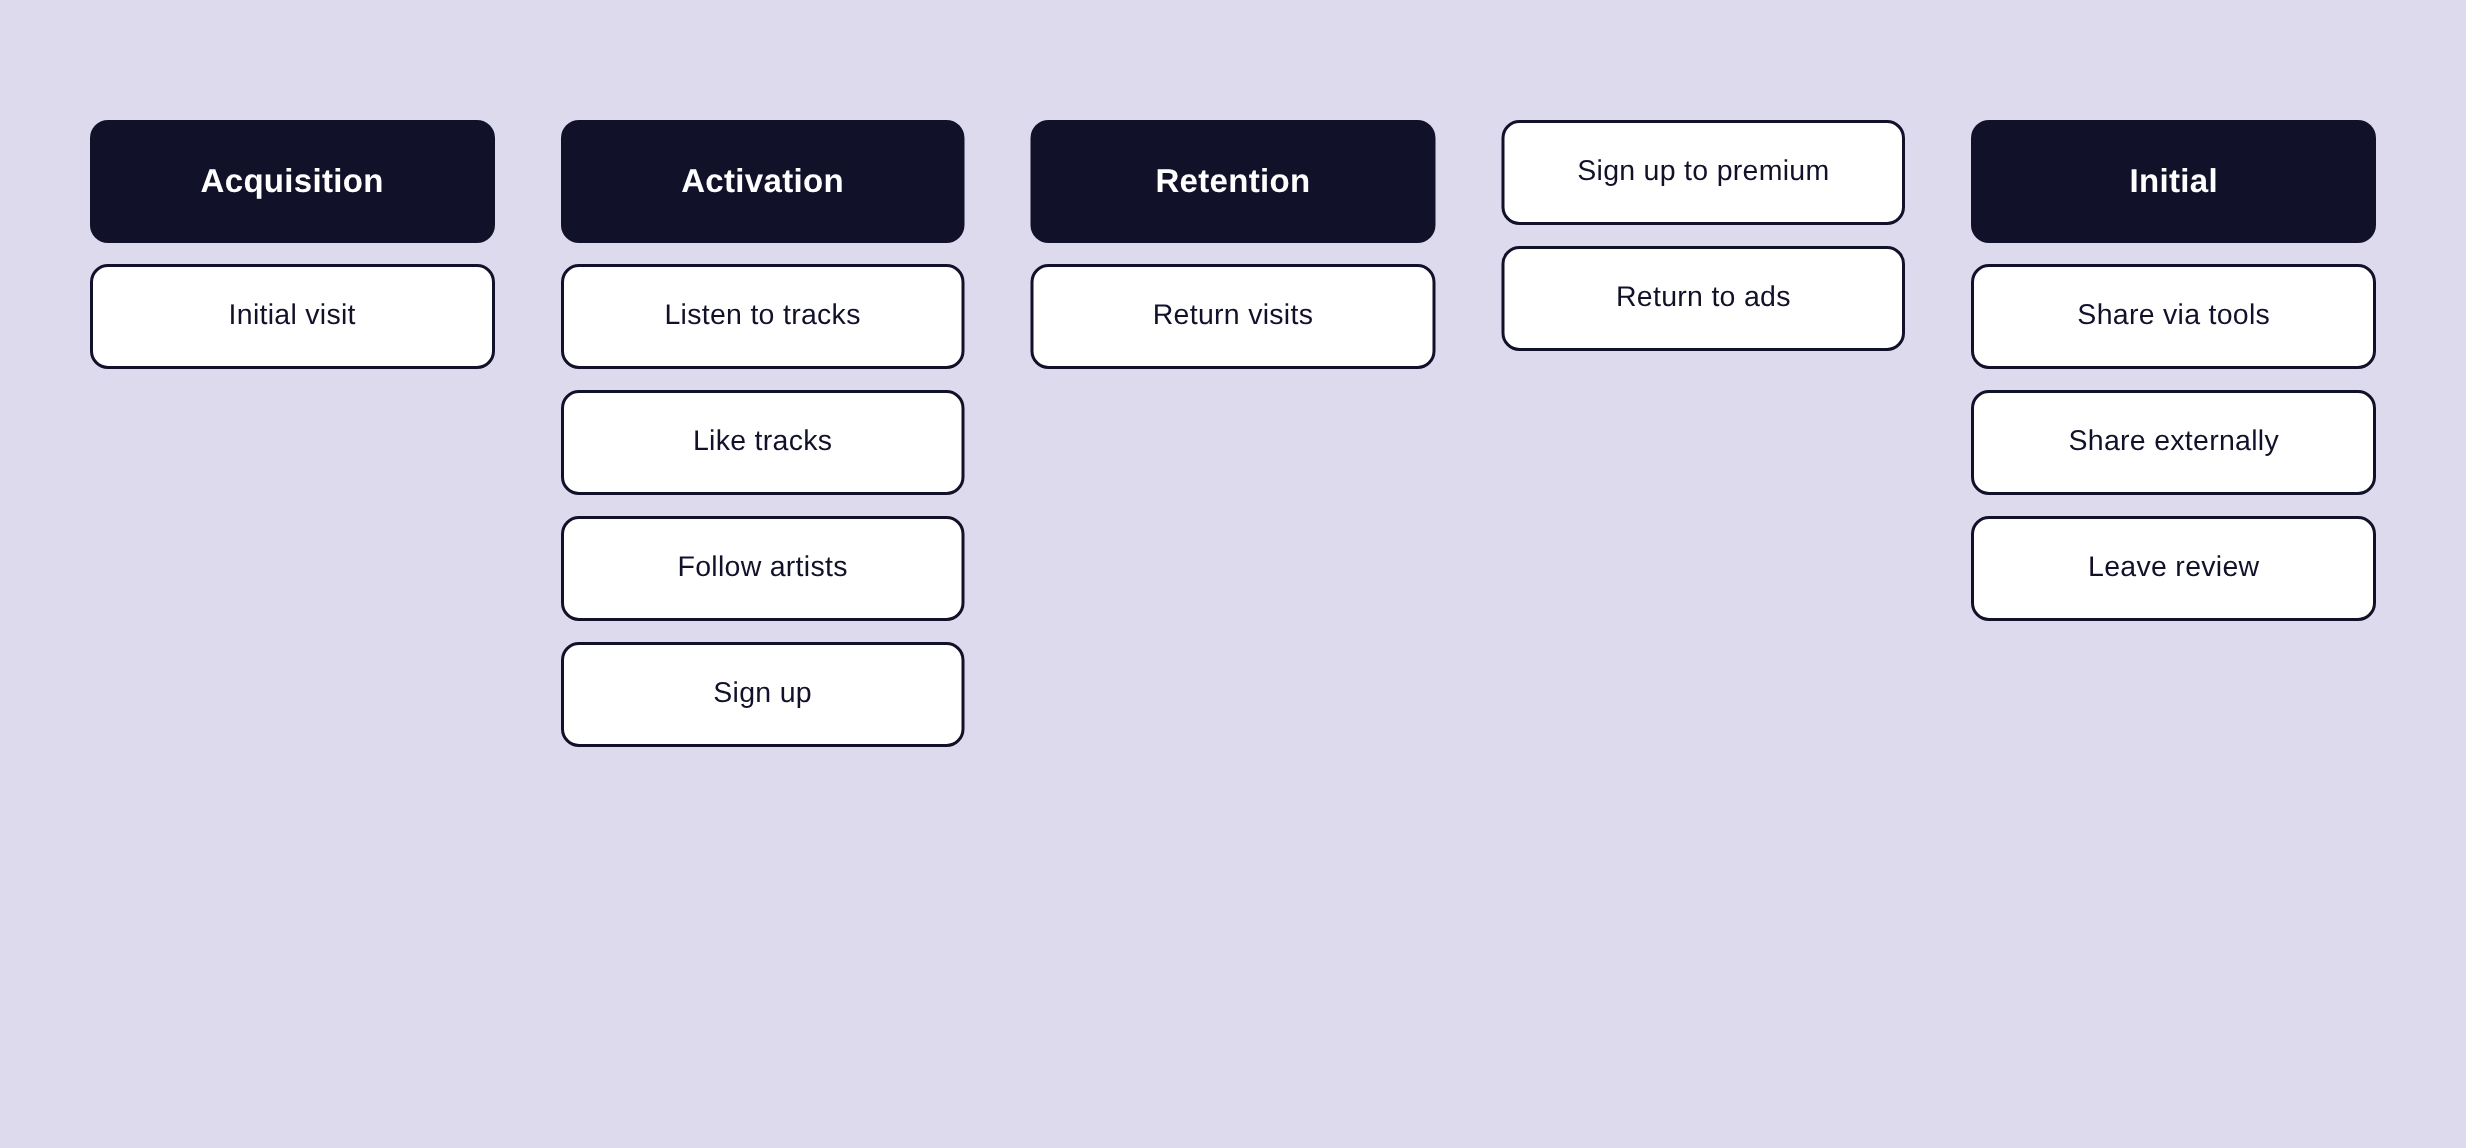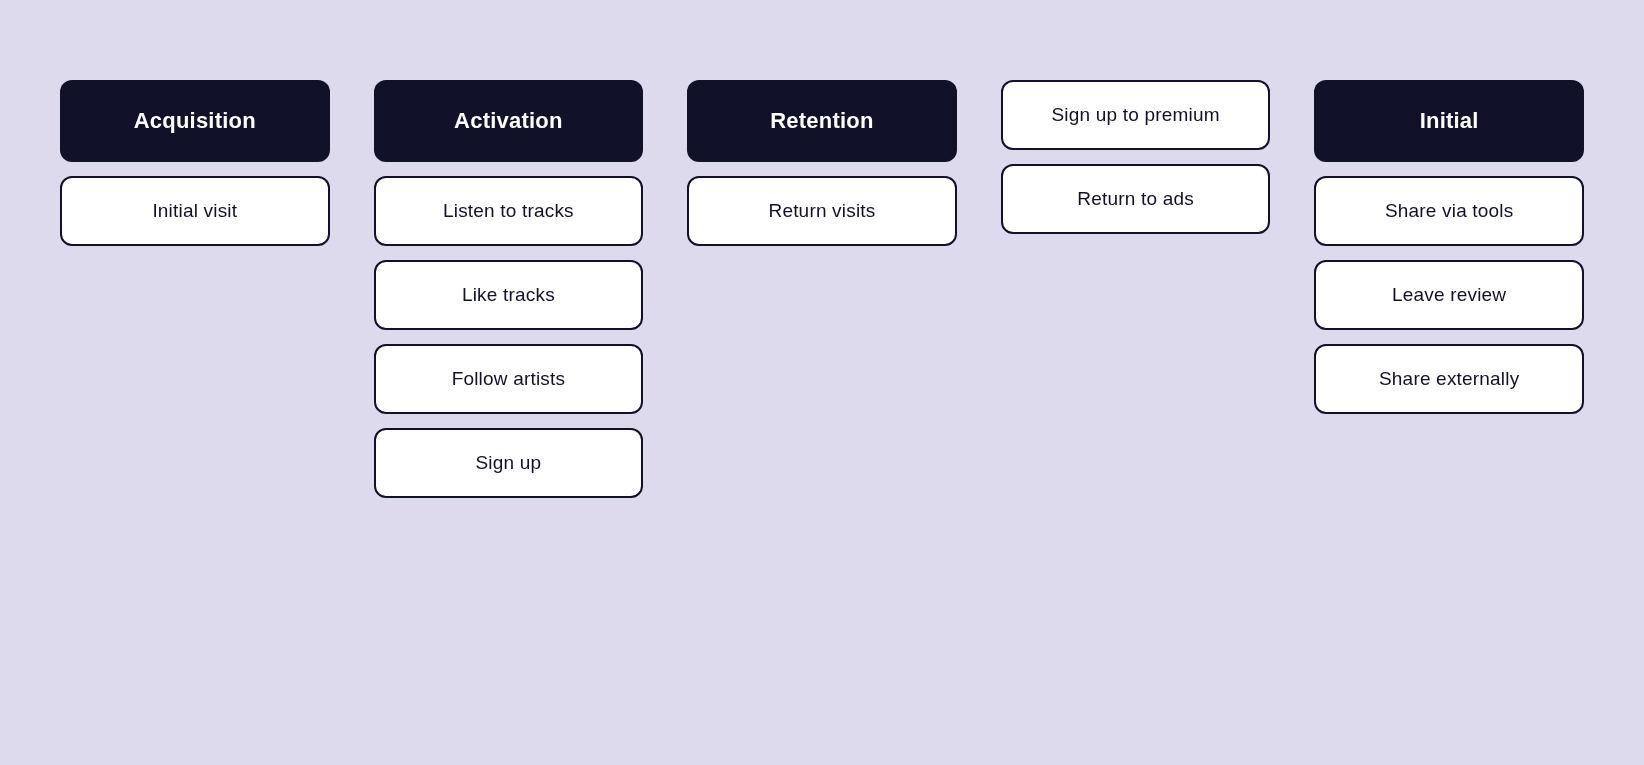--- a/index.html
+++ b/index.html
@@ -78,16 +78,16 @@
       <div class="header-card">Retention</div>
       <div class="item-card">Return visits</div>
     </div>
     <div class="column">
       <div class="item-card">Sign up to premium</div>
       <div class="item-card">Return to ads</div>
     </div>
     <div class="column">
       <div class="header-card">Initial</div>
       <div class="item-card">Share via tools</div>
+      <div class="item-card">Share externally</div>
       <div class="item-card">Leave review</div>
-      <div class="item-card">Share externally</div>
     </div>
   </div>
 
 </body></html>

